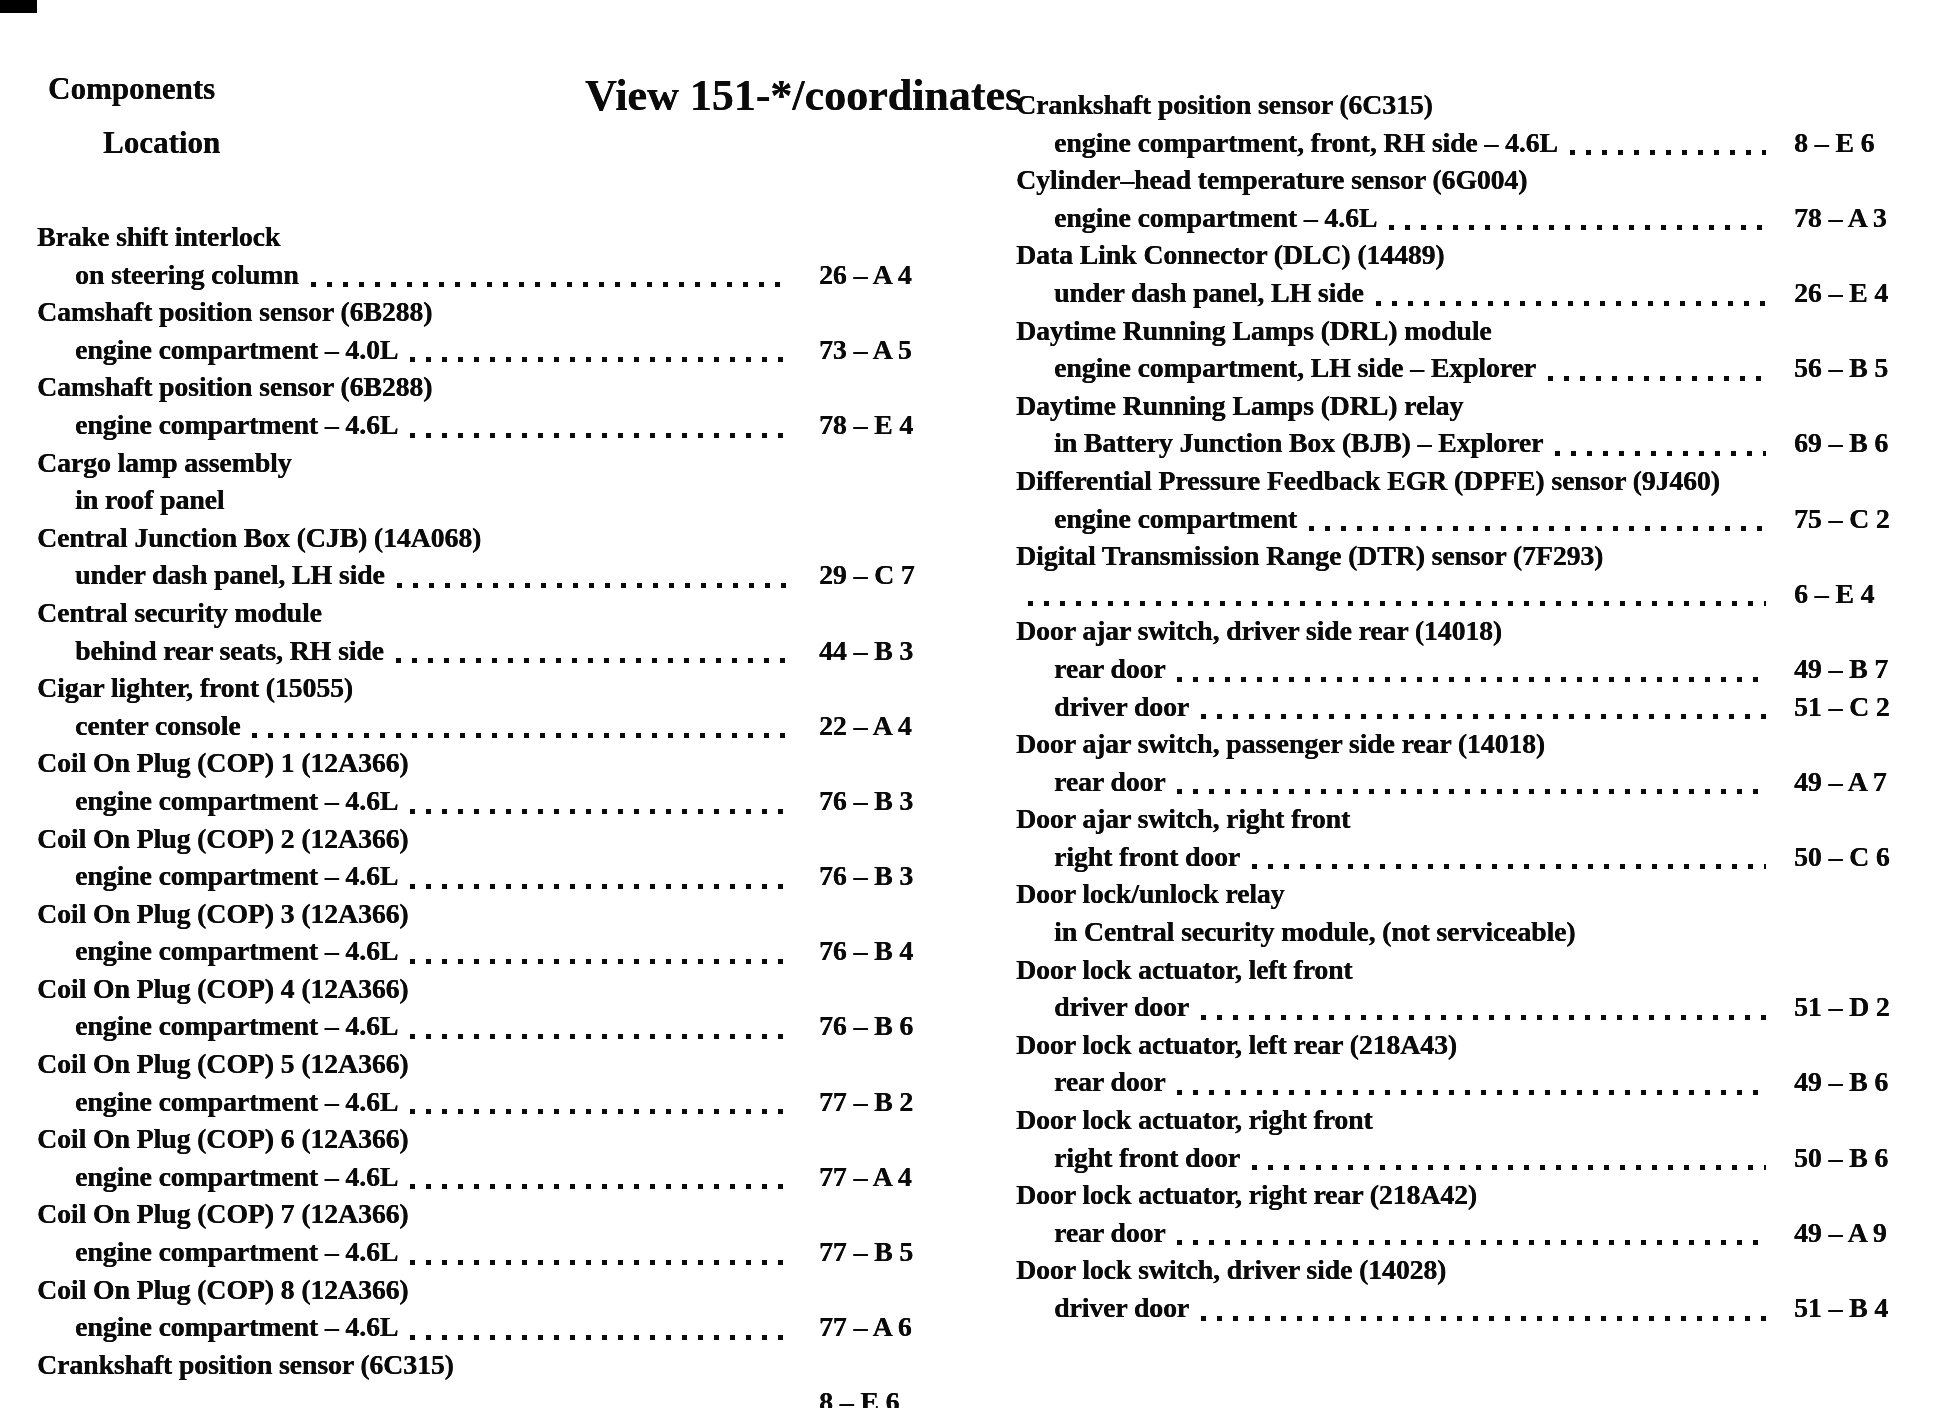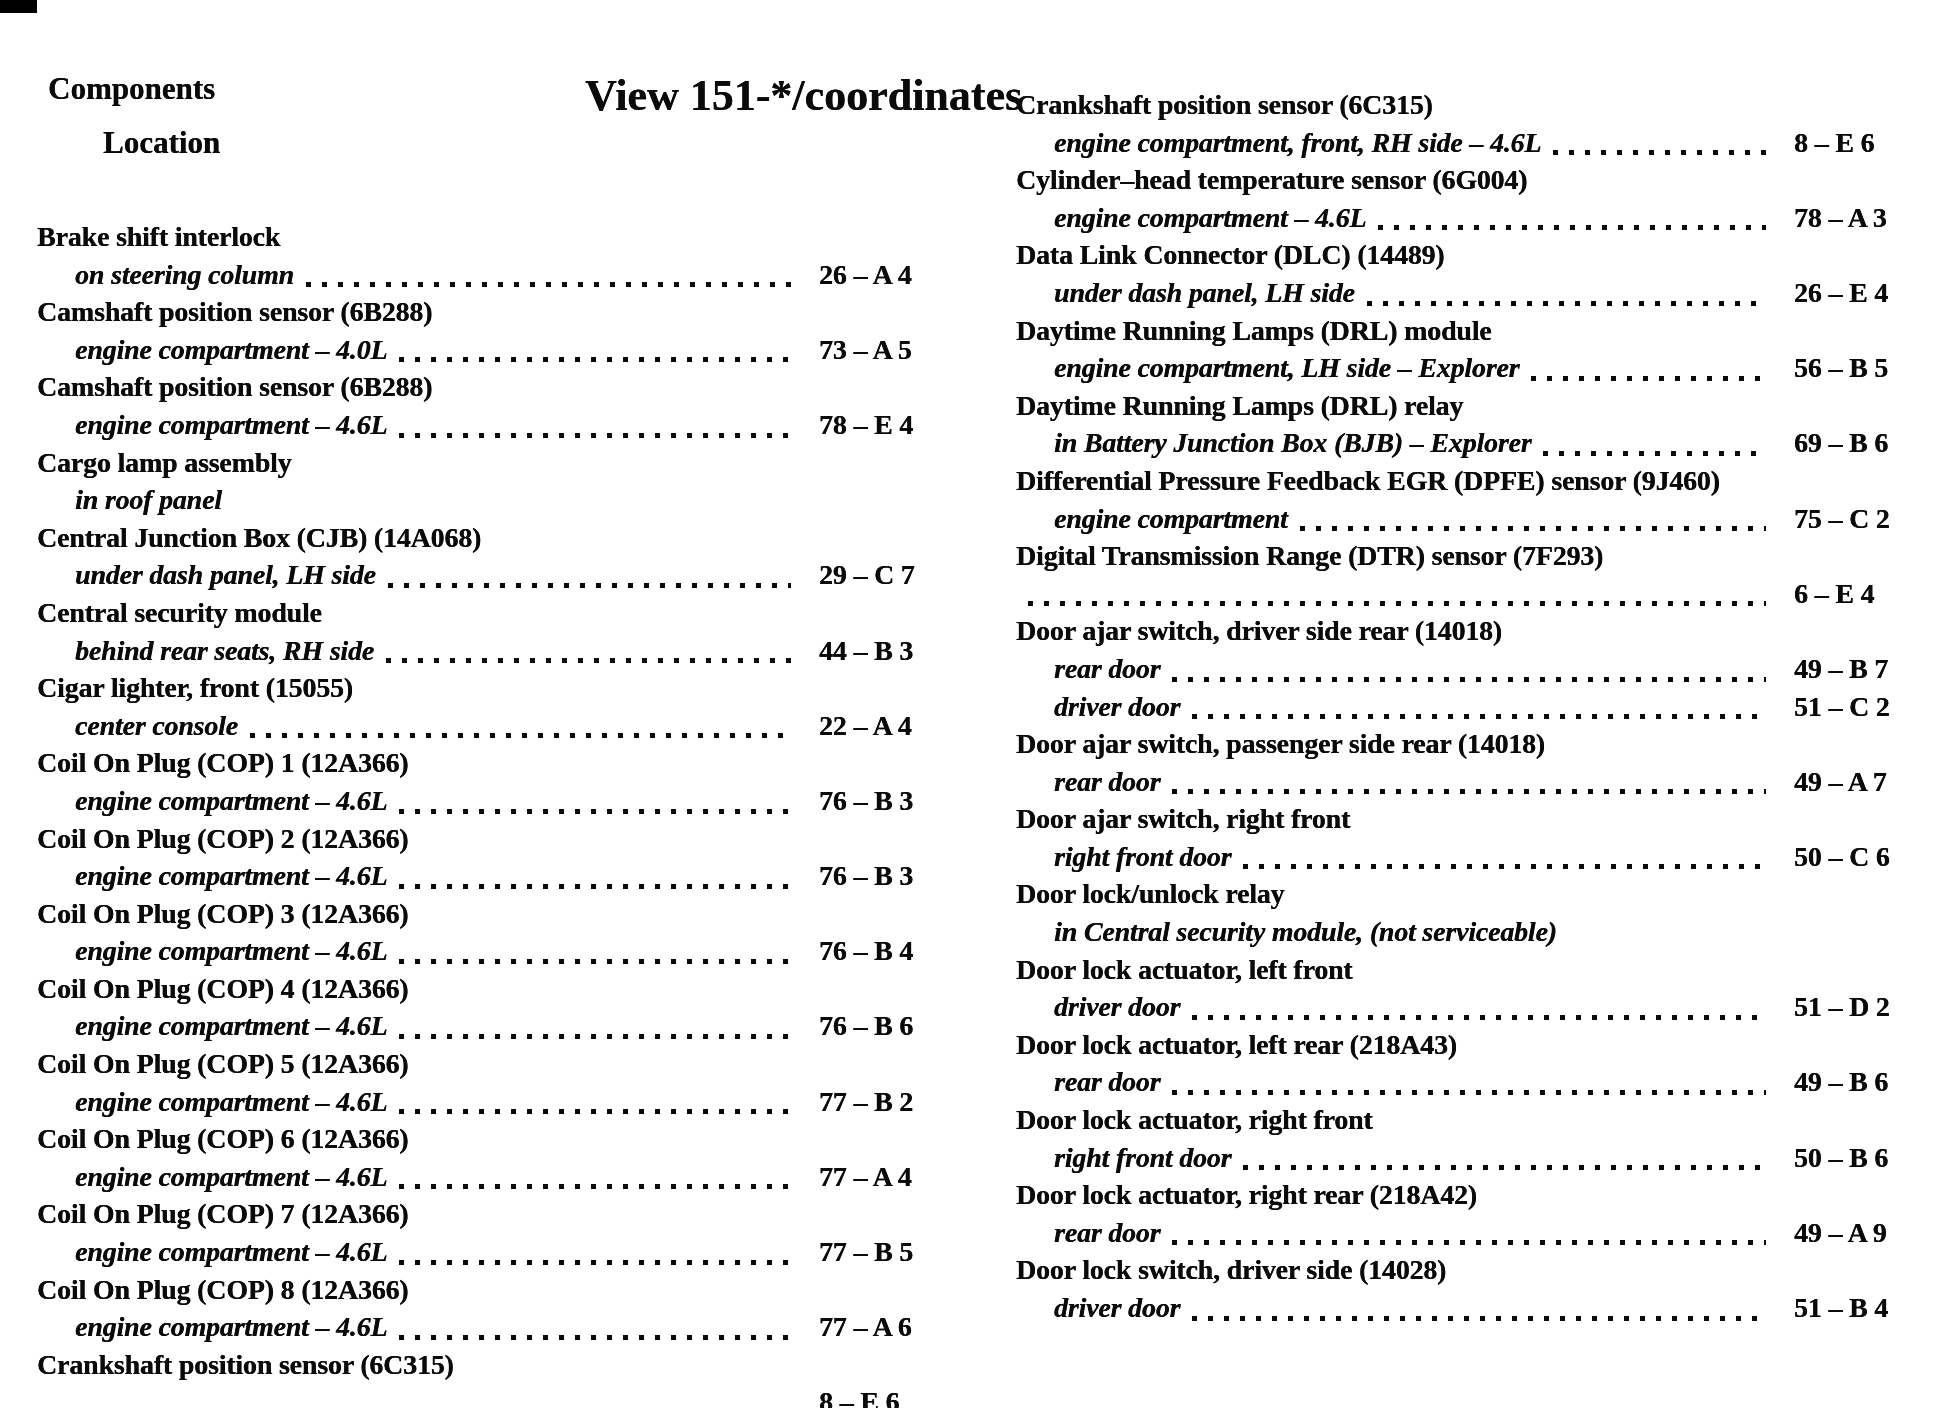--- a/index.html
+++ b/index.html
@@ -31,21 +31,21 @@
     position: absolute;
     font-size: 28px;
     line-height: 37.6px;
     letter-spacing: -0.2px;
     margin-top: 44px;
   }
   .entries-left  { left: 37px;   top: 174px; width: 900px; }
   .entries-right { left: 1016px; top: 42px;  width: 896px; }
   .entry-name { white-space: nowrap; }
   .entry-row  { display: flex; white-space: nowrap; }
-  .entry-loc  { padding-left: 38px; flex: 0 0 auto; font-style: italic; }
+  .entry-loc  { padding-left: 38px; flex: 0 0 auto; }
   .leader {
     flex: 1 1 auto;
     align-self: flex-end;
     height: 5px;
     margin: 0 28px 6px 12px;
     background-image: repeating-linear-gradient(90deg, #0a0a0a 0 5px, transparent 5px 16px);
   }
   .coord { flex: 0 0 auto; width: 118px; text-align: left; }
 </style>
 </head>

